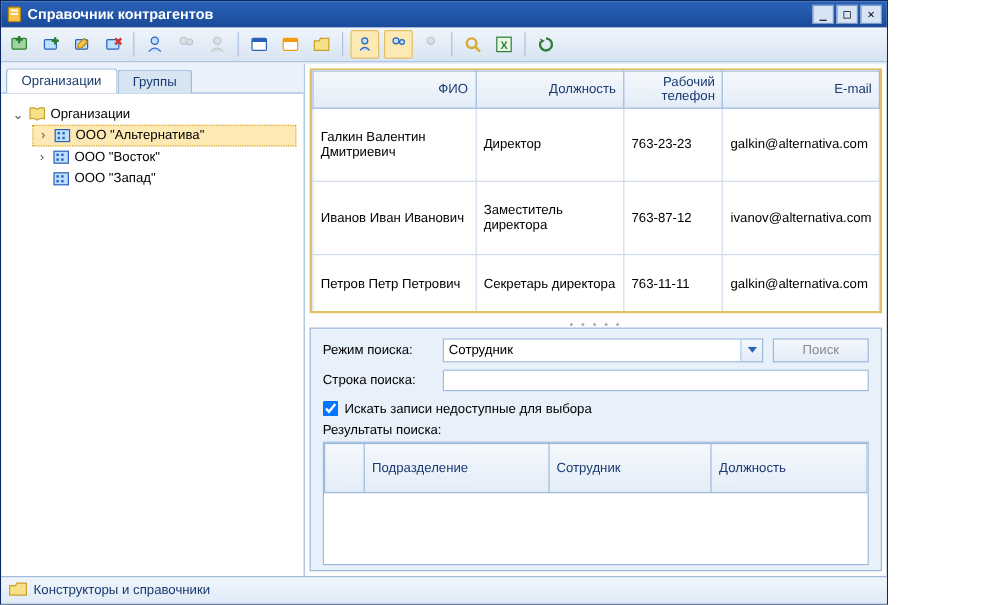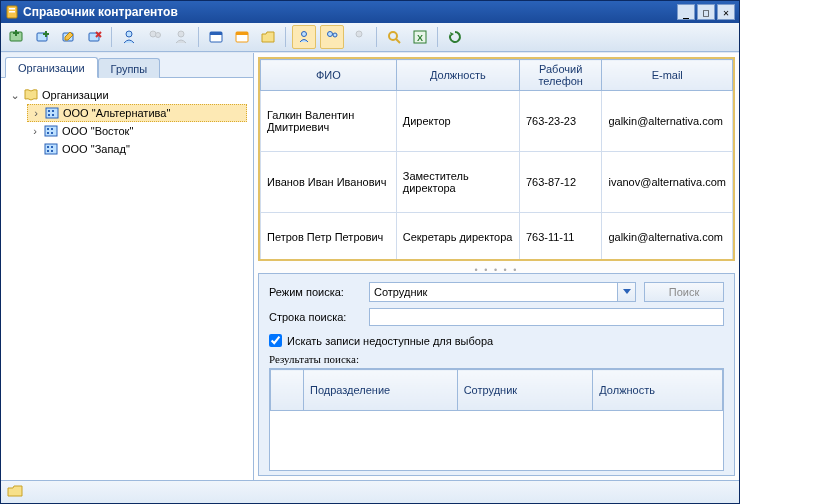--- a/index.html
+++ b/index.html
@@ -152,21 +152,21 @@
     background: #fff;
   }
   table.grid {
     width: 100%;
     border-collapse: collapse;
     font-size: 11px;
   }
   table.grid th {
     background: linear-gradient(#f5f8fc, #e3ecf7);
     border: 1px solid #9db9dc;
-    text-align: center;
+    text-align: right;
     font-weight: normal;
     padding: 3px 6px;
     color: #1a3a70;
   }
   table.grid td {
     border: 1px solid #d0dced;
     padding: 18px 6px;
   }
   .splitter {
     height: 6px;
@@ -240,21 +240,20 @@
   }
   .check-row {
     display: flex;
     align-items: center;
     margin: 2px 0 6px 0;
   }
   .check-row input { margin: 0 5px 0 0; }
   .results-label {
     color: #000;
     margin-bottom: 3px;
-    font-family: Liberation Serif, serif;
   }
   .results-grid-wrap {
     flex: 1;
     border: 1px solid #9db9dc;
     background: #fff;
     overflow: hidden;
   }
   table.results {
     width: 100%;
     border-collapse: collapse;
@@ -547,15 +546,16 @@
       </div>
     </div>
   </div>
 
   <div class="statusbar">
     <span>
       <svg width="16" height="14">
           <path d="M1 4 h5 l1 -2 h8 v10 h-14 z" fill="#f7e08a" stroke="#c9a227"></path>
         </svg>
     </span>
+    <span>Конструкторы и справочники</span>
   </div>
 
 </div>
 
 </body></html>

